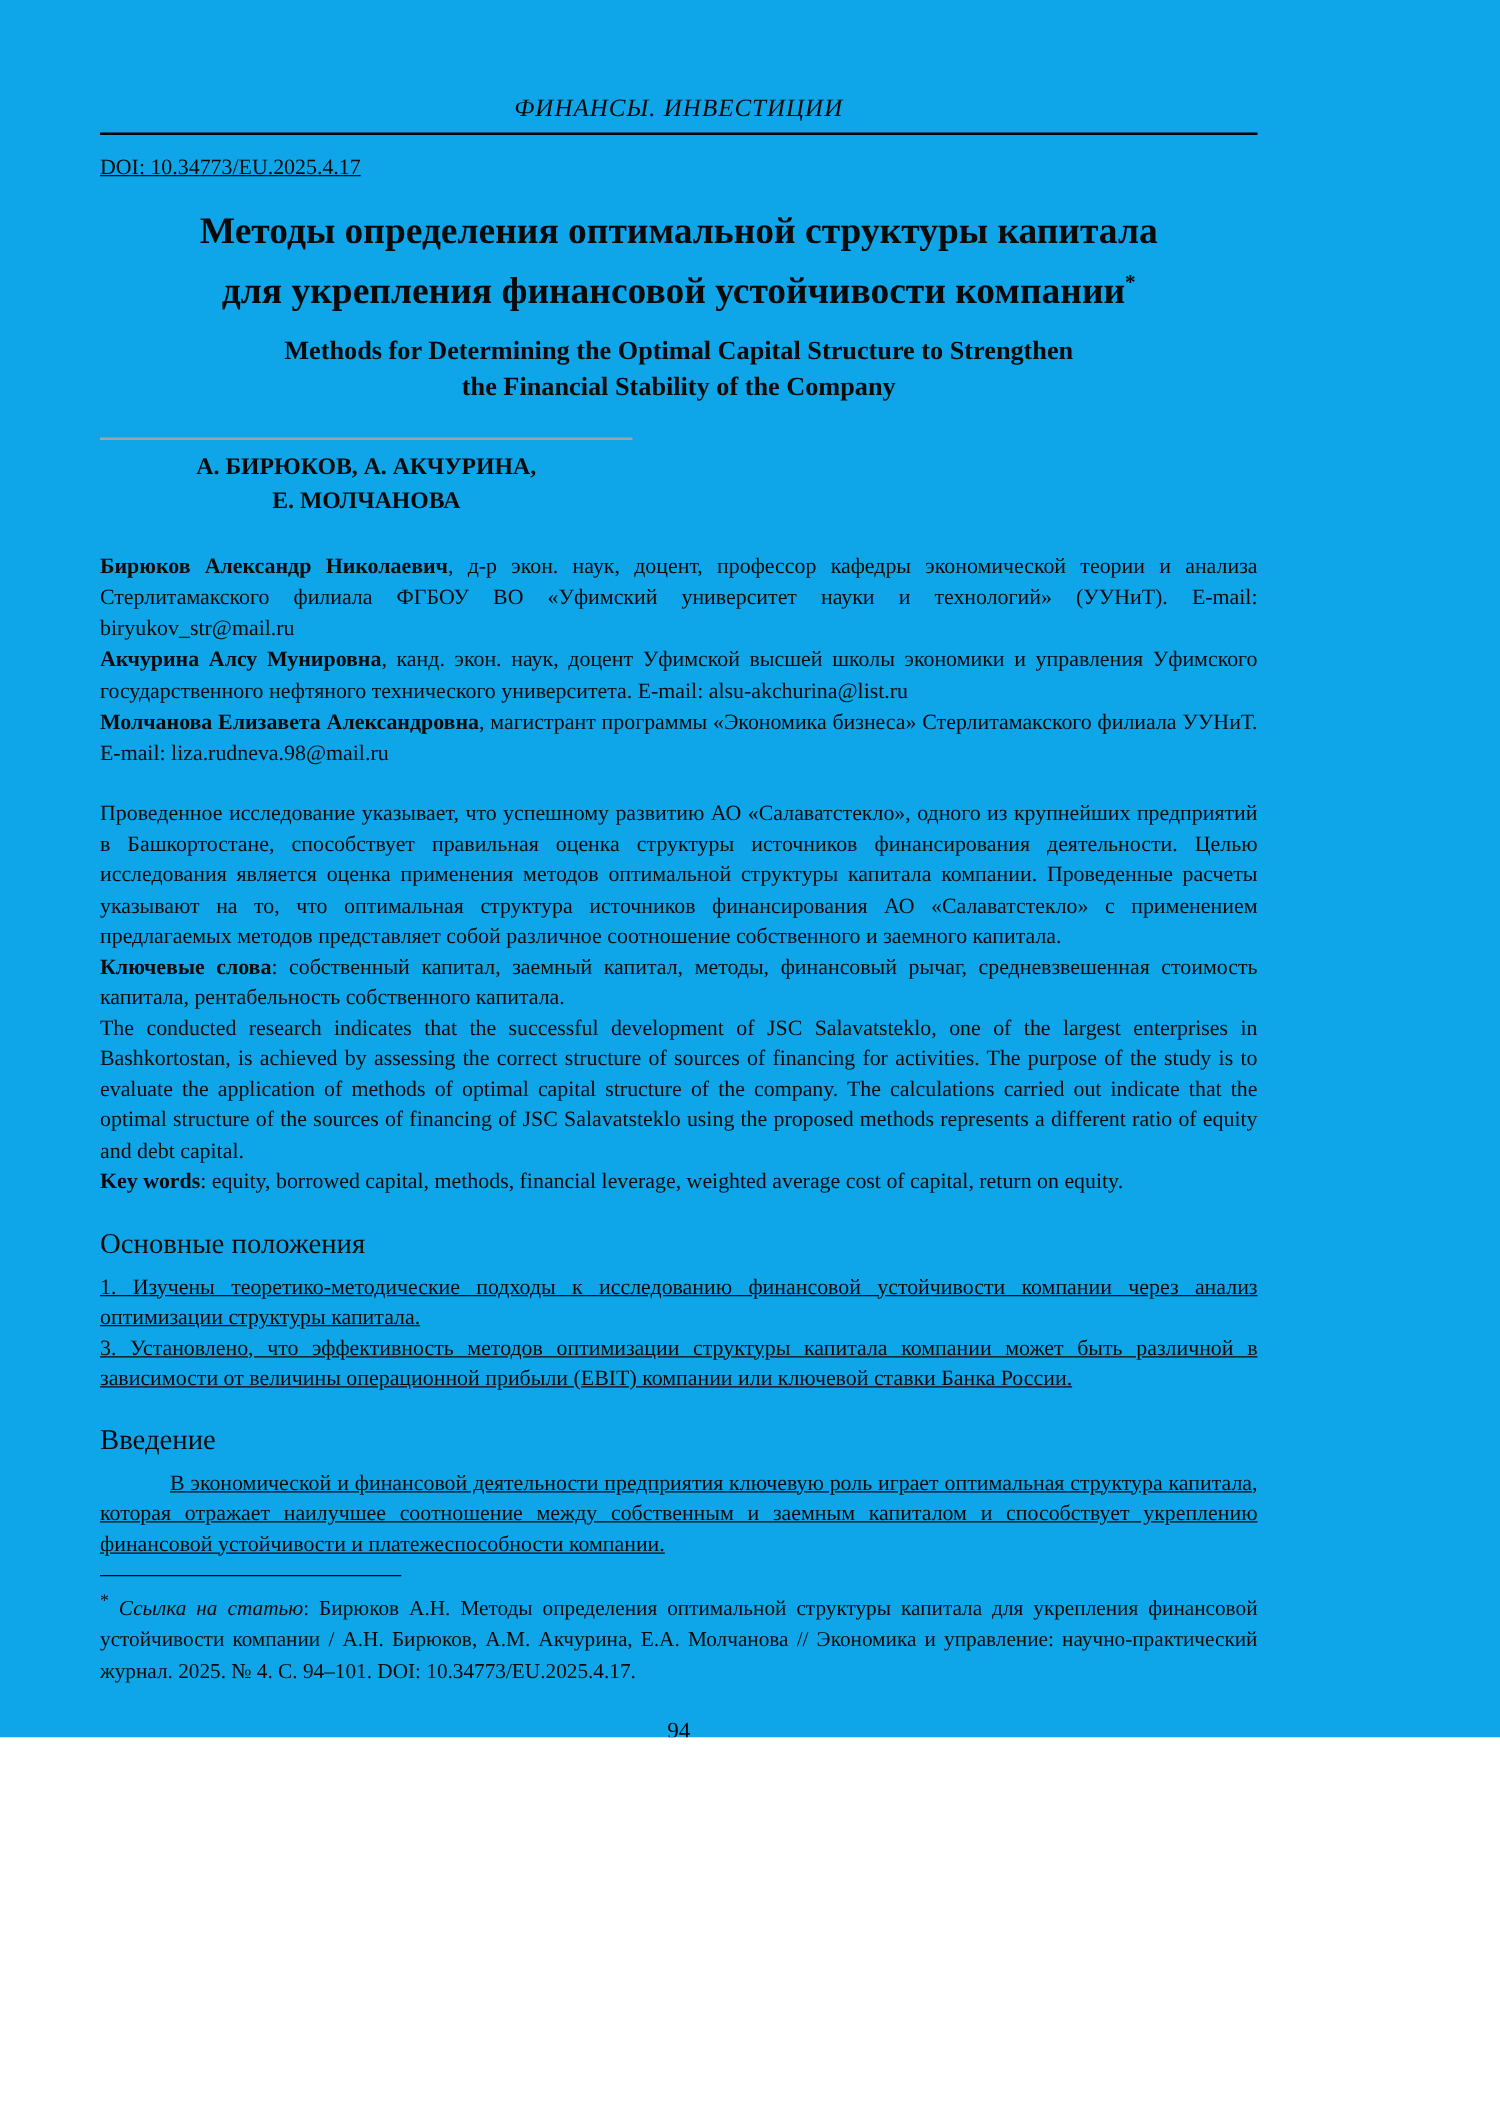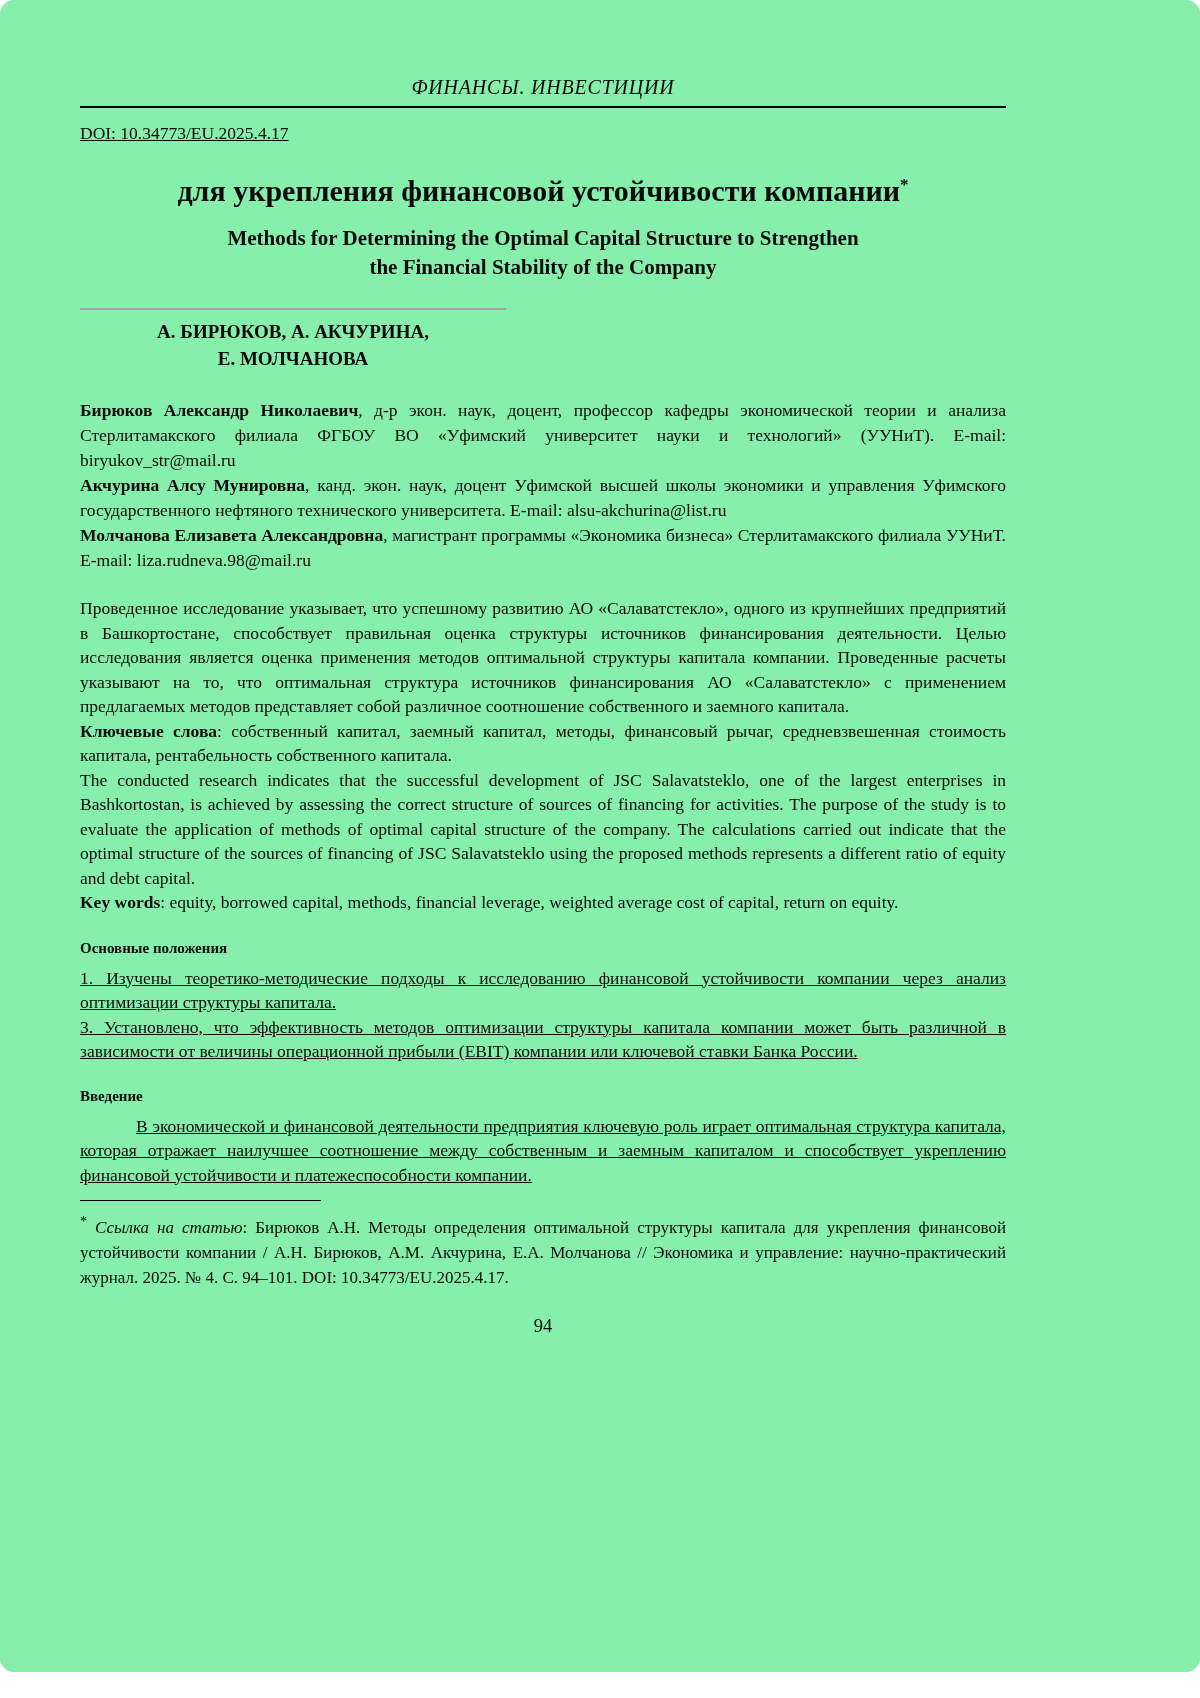--- a/index.html
+++ b/index.html
@@ -1,25 +1,24 @@
 <!DOCTYPE html>
 <html lang="ru"><head>
 <meta charset="utf-8">
 <style>
   html, body { margin: 0; padding: 0; background: #ffffff; }
   .page {
     position: relative;
     width: 1200px;
-    height: 1672px;
+    height: 1390px;
     margin: 0 auto;
-    background: #86efac;
+    background: #0ea5e9;
     font-family: "Liberation Serif", "DejaVu Serif", serif;
     color: #0a0a0a;
     overflow: hidden;
-    border-radius: 14px;
   }
   .content { position: absolute; left: 80px; top: 0; width: 926px; padding-top: 76px; }
 
   .running-head { text-align: center; font-style: italic; font-size: 20px; letter-spacing: 0.8px; }
   .head-rule { border-top: 2px solid #000; margin-top: 7px; }
 
   .doi { margin-top: 15px; font-size: 17.5px; text-decoration: underline; }
 
   .title-ru { margin: 20px 0 0; text-align: center; font-size: 30px; font-weight: bold; line-height: 41px; }
   .tline { display: block; }
@@ -38,21 +37,21 @@
     line-height: 27px;
   }
 
   .bios { margin-top: 26px; }
   .bio { margin: 0; font-size: 17.5px; line-height: 25px; text-align: justify; }
 
   .abstract-block { margin-top: 23px; }
   .abstract-block p { margin: 0; font-size: 17.5px; line-height: 24.5px; text-align: justify; }
   .kw-label { font-weight: bold; }
 
-  .sec-head { margin: 25px 0 0; font-size: 15px; font-weight: bold; }
+  .sec-head { margin: 25px 0 0; font-size: 23px; font-weight: normal; }
   .sec-head.center { text-align: left; margin-top: 24px; }
 
   .body-par { margin: 0; font-size: 17.5px; line-height: 24.5px; text-align: justify; text-decoration: underline; }
   .first-after-head { margin-top: 9px; }
   .indent { text-indent: 56px; }
 
   .footnote { margin-top: 13px; }
   .fn-rule { width: 241px; border-top: 1.5px solid #000; }
   .fn-text { margin: 8px 0 0; font-size: 17px; line-height: 25px; text-align: justify; }
   .fn-label { font-style: italic; }
@@ -64,20 +63,21 @@
 
 <div class="page">
   <div class="content">
 
     <div class="running-head">ФИНАНСЫ. ИНВЕСТИЦИИ</div>
     <div class="head-rule"></div>
 
     <div class="doi">DOI: 10.34773/EU.2025.4.17</div>
 
     <h1 class="title-ru">
+      <span class="tline">Методы определения оптимальной структуры капитала</span>
       <span class="tline"><span>для укрепления финансовой устойчивости компании</span><sup class="fn-mark">*</sup></span>
     </h1>
 
     <h2 class="title-en">
       <span class="tline">Methods for Determining the Optimal Capital Structure to Strengthen</span>
       <span class="tline">the Financial Stability of the Company</span>
     </h2>
 
     <div class="authors">
       <div>А. БИРЮКОВ, А. АКЧУРИНА,</div>

